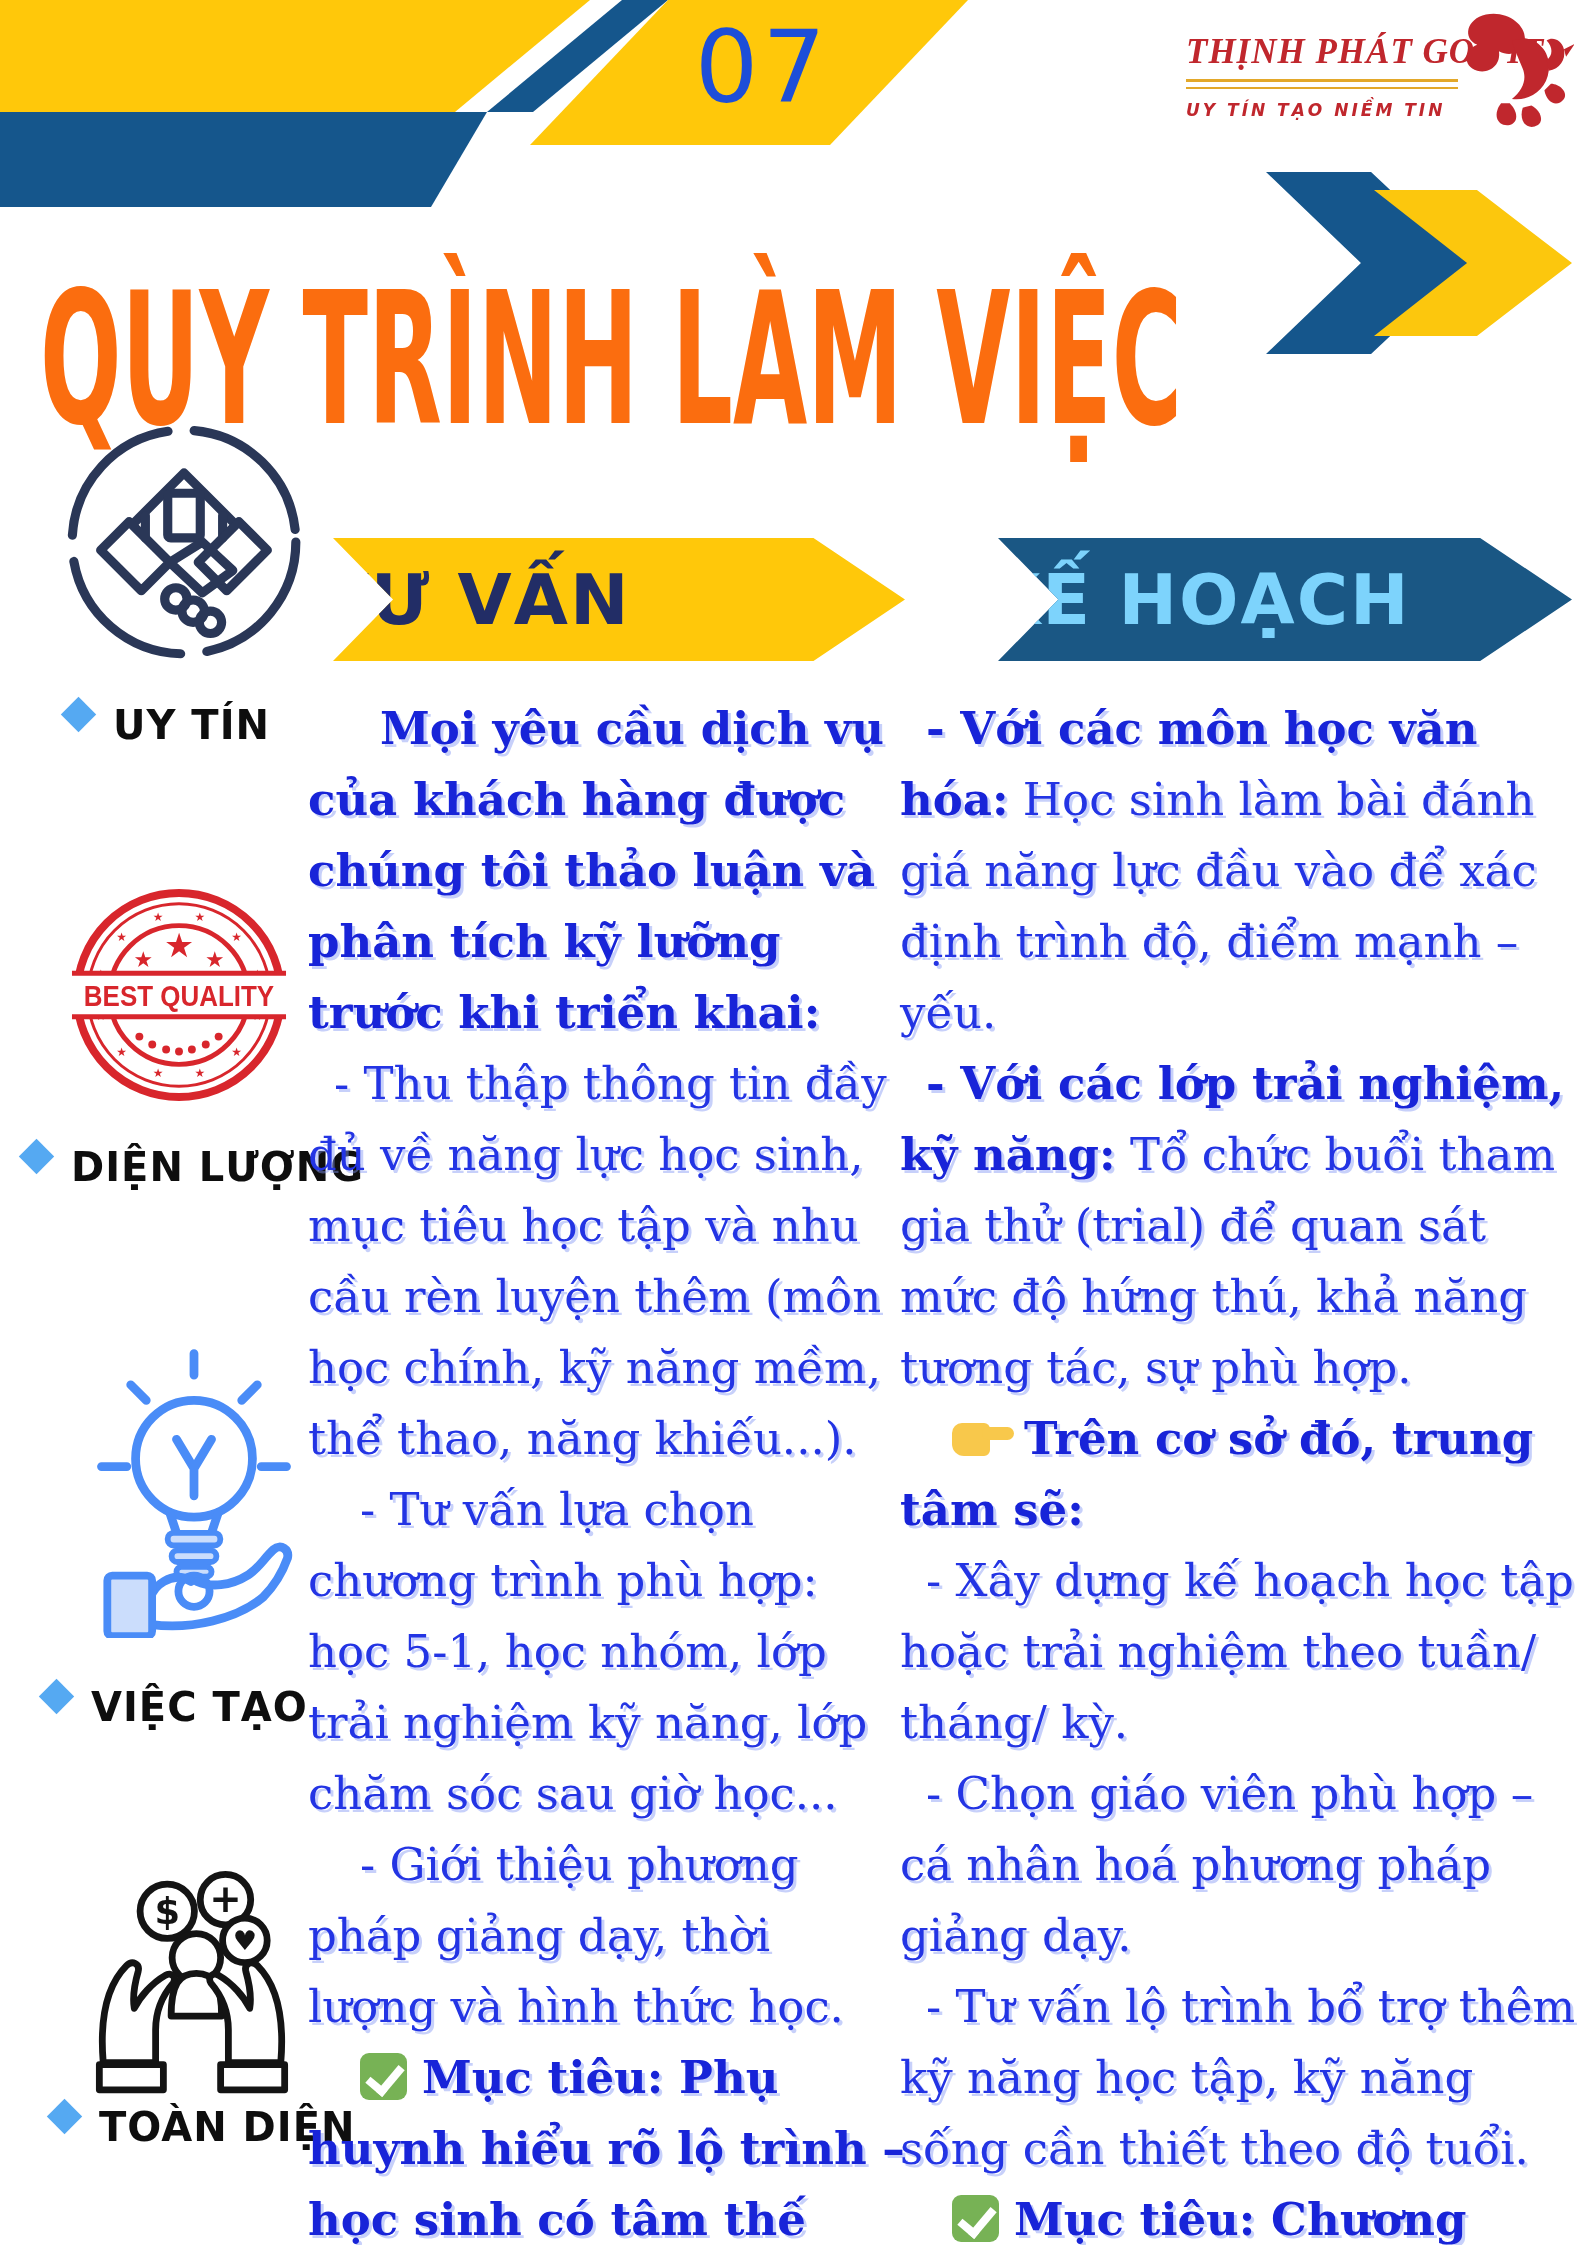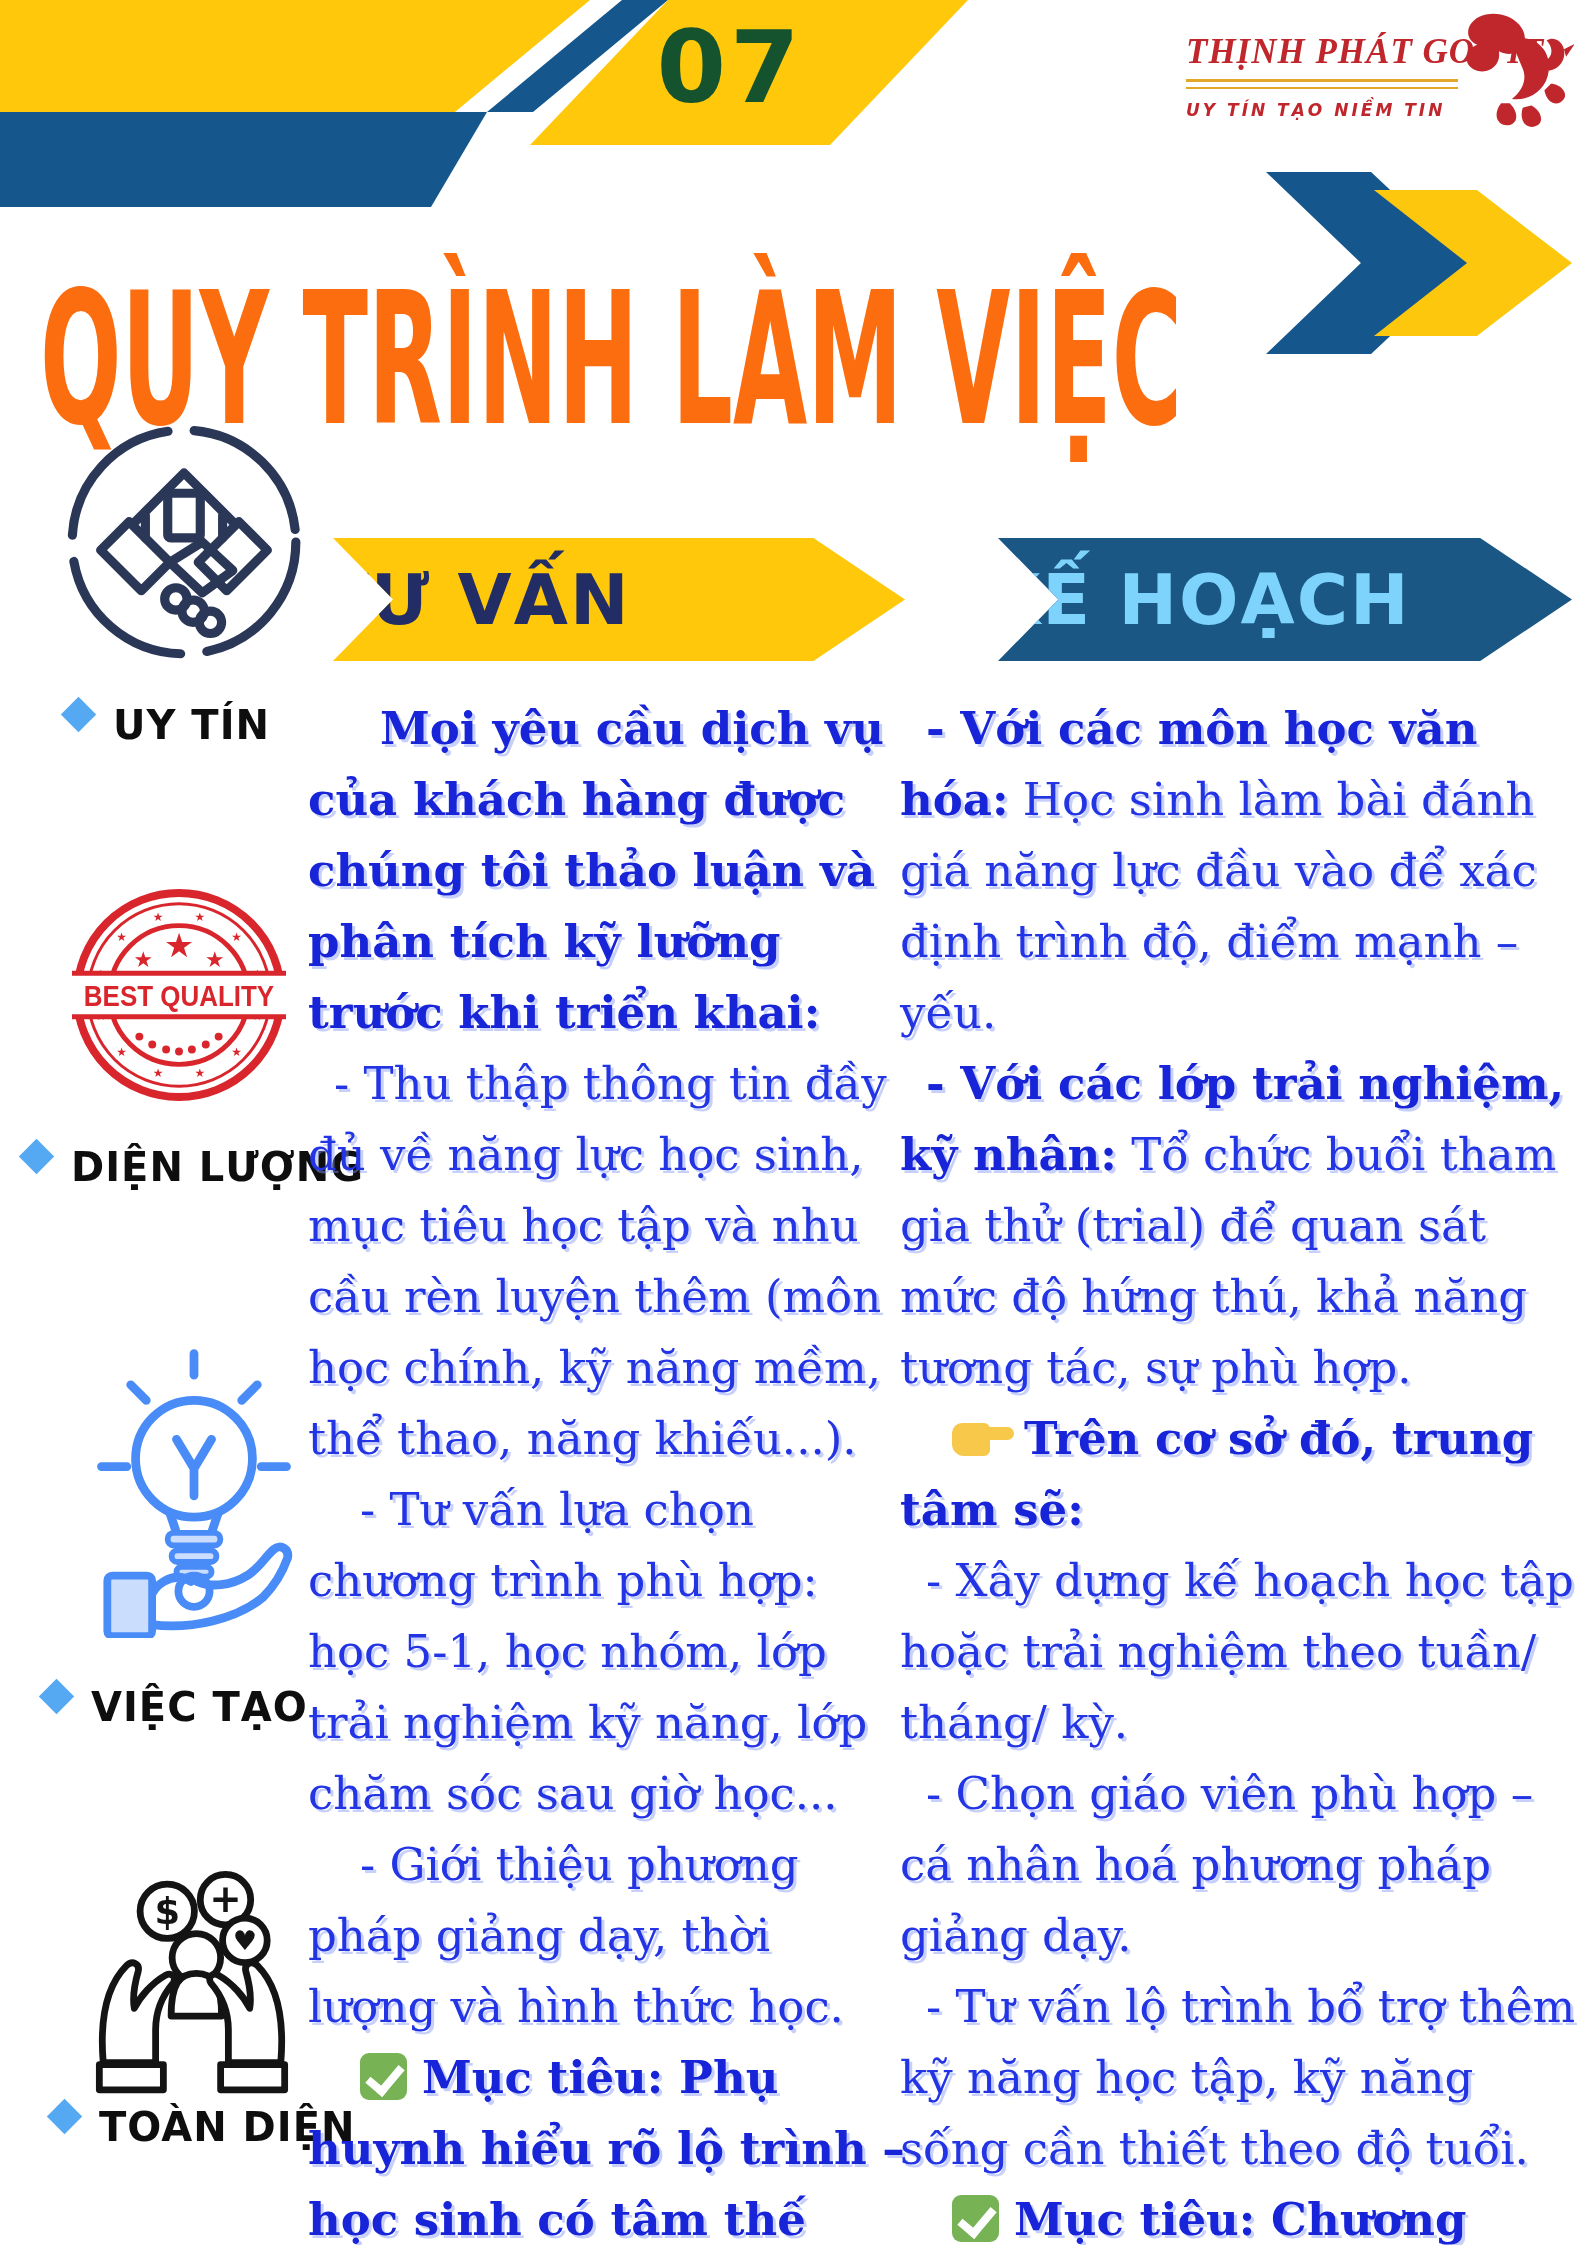--- a/index.html
+++ b/index.html
@@ -6,22 +6,22 @@
   .page{position:relative;width:1587px;height:2245px;background:#ffffff;overflow:hidden;
         font-family:"DejaVu Serif",serif;}
 
   
   .hd{position:absolute;left:0;top:0;width:1050px;height:220px;pointer-events:none;}
   .hd div{position:absolute;left:0;top:0;width:1050px;height:220px;}
   .hd-yellow-band{background:#FFC80A;clip-path:polygon(0 0,590px 0,455px 112px,0 112px);}
   .hd-blue-stripe{background:#15568C;clip-path:polygon(622px 0,668px 0,533px 112px,487px 112px);}
   .hd-blue-band{background:#15568C;clip-path:polygon(0 112px,487px 112px,431px 207px,0 207px);}
   .hd-yellow-07{background:#FFC80A;clip-path:polygon(668px 0,968px 0,830px 145px,530px 145px);}
-  .page-number{position:absolute;left:630px;top:18px;width:200px;text-align:center;
-      font-family:"DejaVu Sans",sans-serif;font-weight:bold;font-size:100px;color:#14532d;
+  .page-number{position:absolute;left:630px;top:18px;width:200px;text-align:right;
+      font-family:"DejaVu Sans",sans-serif;font-weight:normal;font-size:100px;color:#1d4ed8;
       letter-spacing:4px;line-height:1;}
 
   
   .logo{position:absolute;left:1186px;top:32px;width:270px;}
   .logo-name{font-family:"Liberation Serif",serif;font-style:italic;font-weight:bold;
       font-size:35px;color:#C0272D;white-space:nowrap;letter-spacing:1px;}
   .logo-rule{margin-top:7px;height:5px;border-top:3px solid #E3A82A;border-bottom:2px solid #E3A82A;width:272px;}
   .logo-tagline{margin-top:11px;font-family:"DejaVu Sans",sans-serif;font-style:italic;font-weight:bold;
       font-size:17px;color:#C0272D;letter-spacing:3px;white-space:nowrap;}
   .logo-bird{position:absolute;left:1452px;top:8px;width:122px;height:130px;}
@@ -226,21 +226,21 @@
   <div class="col-text col-left">
     <p class="ind-lg"><span class="b">Mọi yêu cầu dịch vụ của khách hàng được chúng tôi thảo luận và phân tích kỹ lưỡng trước khi triển khai:</span></p>
     <p class="ind-xs"><span>- Thu thập thông tin đầy đủ về năng lực học sinh, mục tiêu học tập và nhu cầu rèn luyện thêm (môn học chính, kỹ năng mềm, thể thao, năng khiếu...).</span></p>
     <p class="ind-md"><span>- Tư vấn lựa chọn chương trình phù hợp: học 5-1, học nhóm, lớp trải nghiệm kỹ năng, lớp chăm sóc sau giờ học...</span></p>
     <p class="ind-md"><span>- Giới thiệu phương pháp giảng dạy, thời lượng và hình thức học.</span></p>
     <p class="ind-md"><span class="check-icon"></span><span class="b">Mục tiêu: Phụ huynh hiểu rõ lộ trình – học sinh có tâm thế sẵn sàng.</span></p>
   </div>
 
   <div class="col-text col-right">
     <p class="ind-xs"><span class="b">- Với các môn học văn hóa:</span><span> Học sinh làm bài đánh giá năng lực đầu vào để xác định trình độ, điểm mạnh – yếu.</span></p>
-    <p class="ind-xs"><span class="b">- Với các lớp trải nghiệm, kỹ nhân:</span><span> Tổ chức buổi tham gia thử (trial) để quan sát mức độ hứng thú, khả năng tương tác, sự phù hợp.</span></p>
+    <p class="ind-xs"><span class="b">- Với các lớp trải nghiệm, kỹ năng:</span><span> Tổ chức buổi tham gia thử (trial) để quan sát mức độ hứng thú, khả năng tương tác, sự phù hợp.</span></p>
     <p class="ind-md"><span class="point-icon"></span><span class="b">Trên cơ sở đó, trung tâm sẽ:</span></p>
     <p class="ind-xs"><span>- Xây dựng kế hoạch học tập hoặc trải nghiệm theo tuần/ tháng/ kỳ.</span></p>
     <p class="ind-xs"><span>- Chọn giáo viên phù hợp – cá nhân hoá phương pháp giảng dạy.</span></p>
     <p class="ind-xs"><span>- Tư vấn lộ trình bổ trợ thêm kỹ năng học tập, kỹ năng sống cần thiết theo độ tuổi.</span></p>
     <p class="ind-md"><span class="check-icon"></span><span class="b">Mục tiêu: Chương trình "đúng nhu cầu – đúng năng lực – đúng tốc độ".</span></p>
   </div>
 
 </div>
 
 </body></html>

